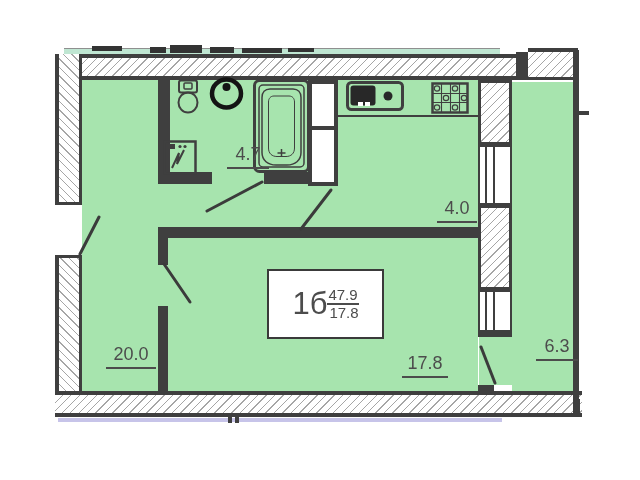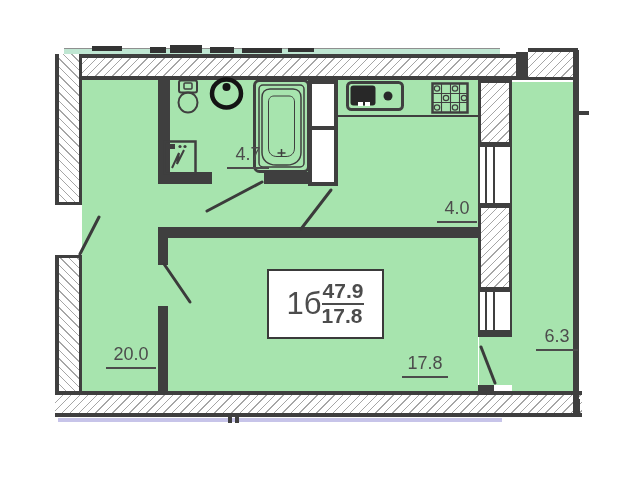--- a/index.html
+++ b/index.html
@@ -36,21 +36,21 @@
     position: absolute; color: var(--label,#4c4c4c); font-size: 18px; line-height: 1.1;
     display: flex; flex-direction: column; align-items: center;
   }
   .area-label .ul { height: 0; border-bottom: 2px solid var(--label,#4c4c4c); margin-top: 2px; }
   #info-box {
     position: absolute; left: 267px; top: 269px; width: 117px; height: 70px;
     background: #fff; border: 2.5px solid #3a3a3a; color: var(--label,#4c4c4c);
     display: flex; align-items: center; justify-content: center; gap: 0;
   }
   #info-box .type { font-size: 31px; }
-  #info-box .frac { display: flex; flex-direction: column; align-items: flex-start; font-size: 21px; line-height: 1.08; font-weight: bold; }
+  #info-box .frac { display: flex; flex-direction: column; align-items: flex-end; font-size: 15px; line-height: 1.08; }
   #info-box .frac .num { border-bottom: 2px solid var(--label,#4c4c4c); padding: 0 1px; }
   svg.fix { position: absolute; overflow: visible; }
   #door-overlay { position:absolute; left:0; top:0; pointer-events:none; }
 </style>
 </head>
 <body>
 
 <div id="stage">
 
   <div class="abs floor" style="left:82px;top:80px;width:396px;height:311px"></div>
@@ -151,21 +151,21 @@
     <span class="ul" style="width:40px"></span>
   </div>
   <div class="area-label" style="left:106px;top:345px">
     <span>20.0</span>
     <span class="ul" style="width:50px"></span>
   </div>
   <div class="area-label" style="left:402px;top:354px">
     <span>17.8</span>
     <span class="ul" style="width:46px"></span>
   </div>
-  <div class="area-label" style="left:536px;top:327px">
+  <div class="area-label" style="left:536px;top:337px">
     <span>6.3</span>
     <span class="ul" style="width:42px"></span>
   </div>
 
   <div id="info-box">
     <span class="type">1б</span>
     <span class="frac">
       <span class="num">47.9</span>
       <span class="den">17.8</span>
     </span>

